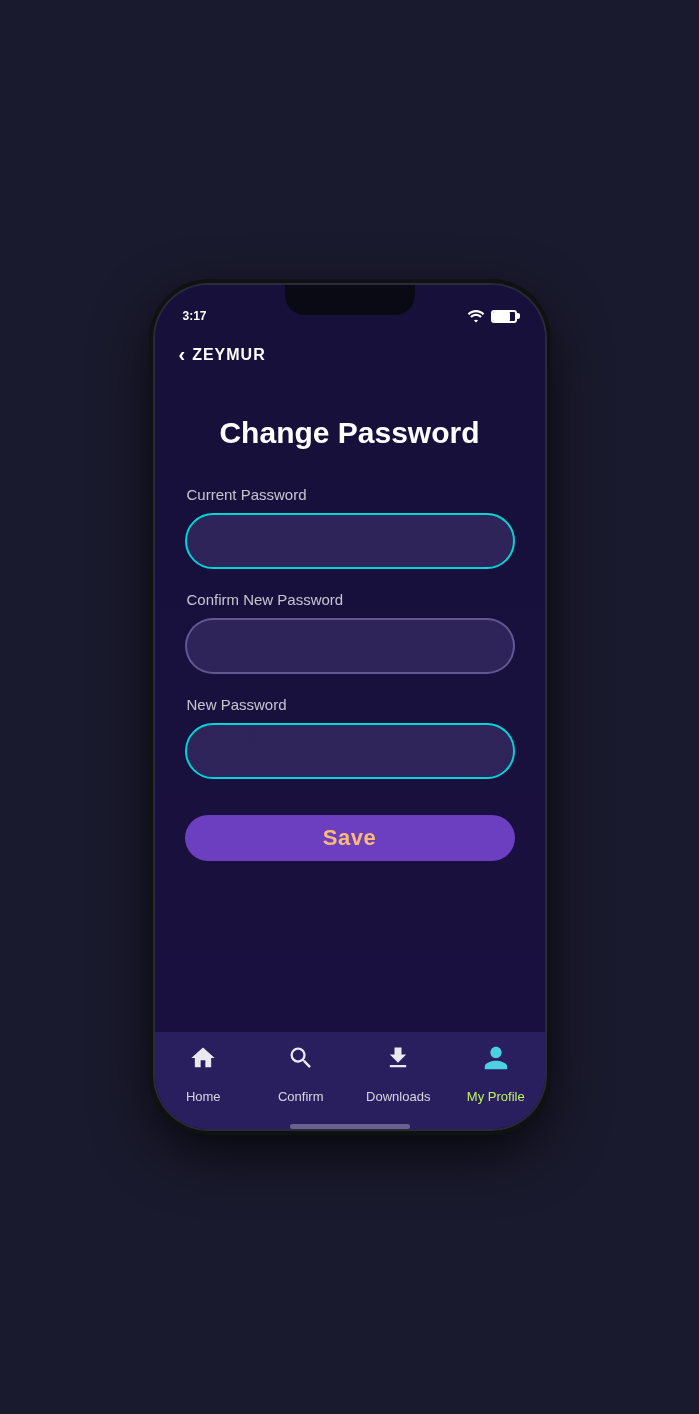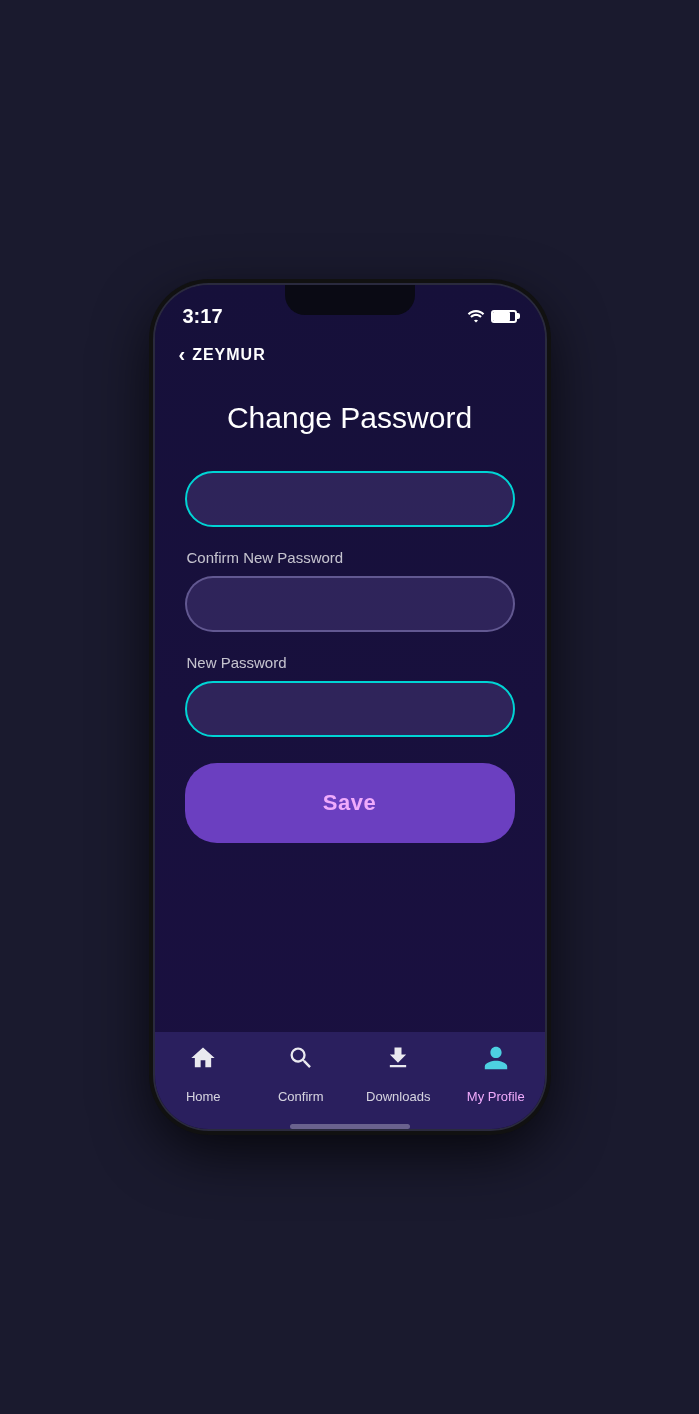--- a/index.html
+++ b/index.html
@@ -61,21 +61,21 @@
       display: flex;
       justify-content: space-between;
       align-items: center;
       padding: 14px 28px 0;
       height: 48px;
       z-index: 5;
     }
 
     .status-time {
       color: #ffffff;
-      font-size: 20px;
+      font-size: 12px;
       font-weight: 600;
     }
 
     .status-icons {
       display: flex;
       align-items: center;
       gap: 6px;
     }
 
     .wifi-icon {
@@ -142,24 +142,24 @@
       flex: 1;
       padding: 20px 30px 0;
       display: flex;
       flex-direction: column;
       align-items: center;
     }
 
     .page-title {
       color: #ffffff;
       font-size: 30px;
-      font-weight: 400;
+      font-weight: 700;
       text-align: right;
       margin-bottom: 36px;
-      margin-top: 5px;
+      margin-top: 20px;
     }
 
     .form-group {
       width: 100%;
       margin-bottom: 22px;
     }
 
     .field-label {
       color: rgba(255,255,255,0.75);
       font-size: 15px;
@@ -178,29 +178,29 @@
       font-size: 16px;
       outline: none;
     }
 
     .field-input.no-border {
       border: 2px solid rgba(150, 140, 200, 0.5);
     }
 
     .save-btn {
       width: 100%;
-      height: 80px;
+      height: 46px;
       background: #6b3fc0;
       border: none;
       border-radius: 32px;
-      color: #f0abfc;
+      color: #fdba74;
       font-size: 22px;
       font-weight: 600;
       cursor: pointer;
-      margin-top: 4px;
+      margin-top: 14px;
       letter-spacing: 0.5px;
     }
 
     
     .bottom-nav {
       background: #2a1f5e;
       padding: 12px 0 20px;
       display: flex;
       justify-content: space-around;
       align-items: flex-start;
@@ -214,21 +214,21 @@
       cursor: pointer;
       min-width: 70px;
     }
 
     .nav-label {
       font-size: 13px;
       color: rgba(255,255,255,0.8);
     }
 
     .nav-label.active {
-      color: #f0abfc;
+      color: #bef264;
     }
 
     
     .icon-svg {
       width: 28px;
       height: 28px;
       fill: rgba(255,255,255,0.9);
     }
 
     .icon-svg.active {
@@ -278,20 +278,21 @@
         <button class="back-btn">
           <span class="back-arrow">‹</span>
           <span>ZEYMUR</span>
         </button>
       </div>
 
       <div class="main-content">
         <h1 class="page-title">Change Password</h1>
 
         <div class="form-group">
+          <div class="field-label">Current Password</div>
           <input type="password" class="field-input" style="">
         </div>
 
         <div class="form-group">
           <div class="field-label">Confirm New Password</div>
           <input type="password" class="field-input no-border" style="">
         </div>
 
         <div class="form-group">
           <div class="field-label">New Password</div>

